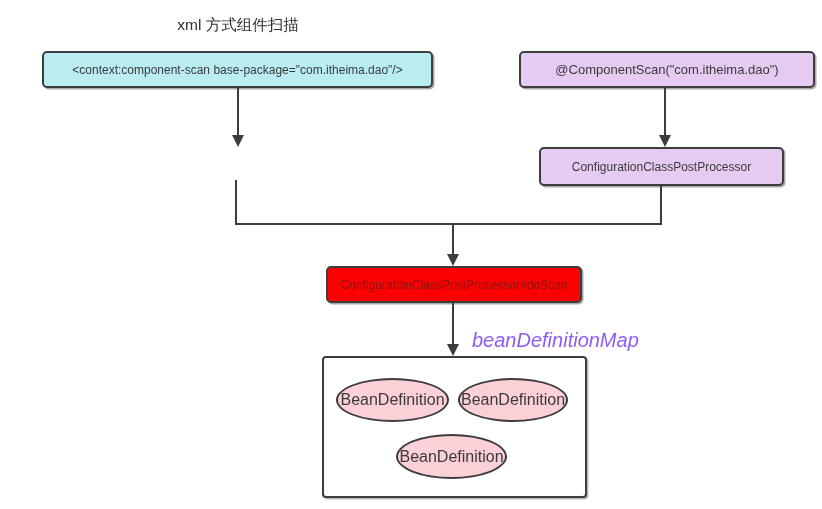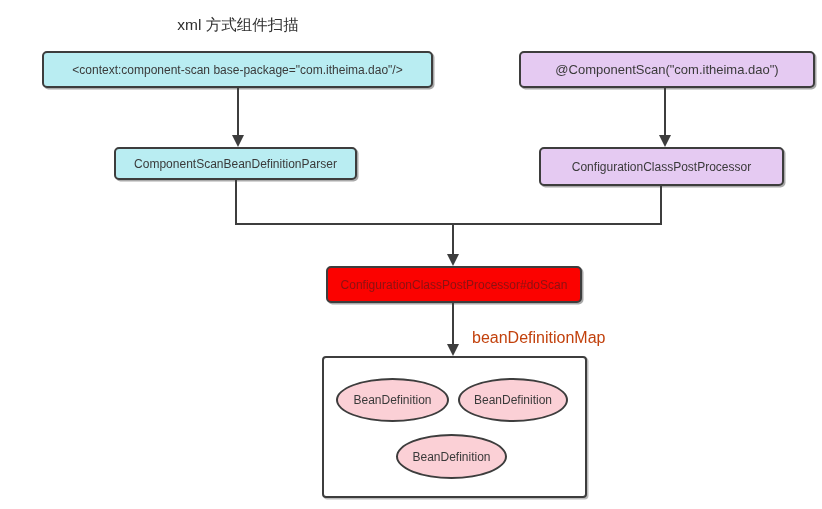--- a/index.html
+++ b/index.html
@@ -37,27 +37,28 @@
     white-space: nowrap;
     box-shadow: 1.5px 1.5px 0 rgba(64,64,64,0.45);
   }
   .cyan   { background: var(--cyan-fill, #b9edf2); }
   .purple { background: var(--purple-fill, #e5caf2); }
   .red    { background: var(--red-fill, #fb0200); color: var(--red-text, #8b1212); }
   .ellipse {
     border-radius: 50%;
     background: var(--pink-fill, #fbd0d6);
     box-shadow: none;
-    font-size: 12px;
+    font-size: 16px;
   }
   .map-label {
     position: absolute;
-    font-size: 16px;
-    color: #c2410c;
+    font-size: 20px;
+    color: #8b5cf6;
     white-space: nowrap;
+    font-style: italic;
   }
   .container-box {
     position: absolute;
     box-sizing: border-box;
     border: 2px solid var(--border, #3d3d3d);
     border-radius: 4px;
     background: #ffffff;
     box-shadow: 1.5px 1.5px 0 rgba(64,64,64,0.35);
   }
   svg.connectors {
@@ -88,21 +89,20 @@
 
     <line x1="439" y1="303" x2="439" y2="346" stroke="#3d3d3d" stroke-width="2"></line>
     <polygon points="433,344 445,344 439,356" fill="#3d3d3d"></polygon>
   </svg>
 
   <div class="title" style="left:74px; top:15px;">xml 方式组件扫描</div>
 
   <div class="node cyan" style="left:28px; top:51px; width:391px; height:37px;">&lt;context:component-scan base-package="com.itheima.dao"/&gt;</div>
   <div class="node purple" style="left:505px; top:51px; width:296px; height:37px; font-size:13px;">@ComponentScan("com.itheima.dao")</div>
 
-  <div class="node cyan" style="left:100px; top:147px; width:243px; height:33px;">ComponentScanBeanDefinitionParser</div>
   <div class="node purple" style="left:525px; top:147px; width:245px; height:39px;">ConfigurationClassPostProcessor</div>
 
   <div class="node red" style="left:312px; top:266px; width:256px; height:37px;">ConfigurationClassPostProcessor#doScan</div>
 
   <div class="map-label" style="left:458px; top:329px;">beanDefinitionMap</div>
 
   <div class="container-box" style="left:308px; top:356px; width:265px; height:142px;"></div>
 
   <div class="node ellipse" style="left:322px; top:378px; width:113px; height:44px;">BeanDefinition</div>
   <div class="node ellipse" style="left:444px; top:378px; width:110px; height:44px;">BeanDefinition</div>

